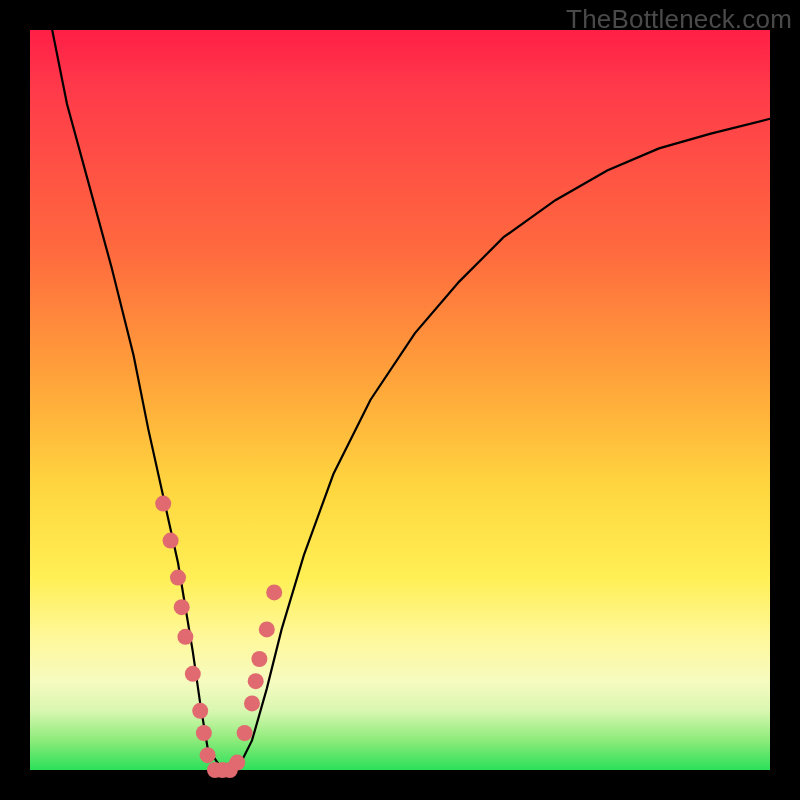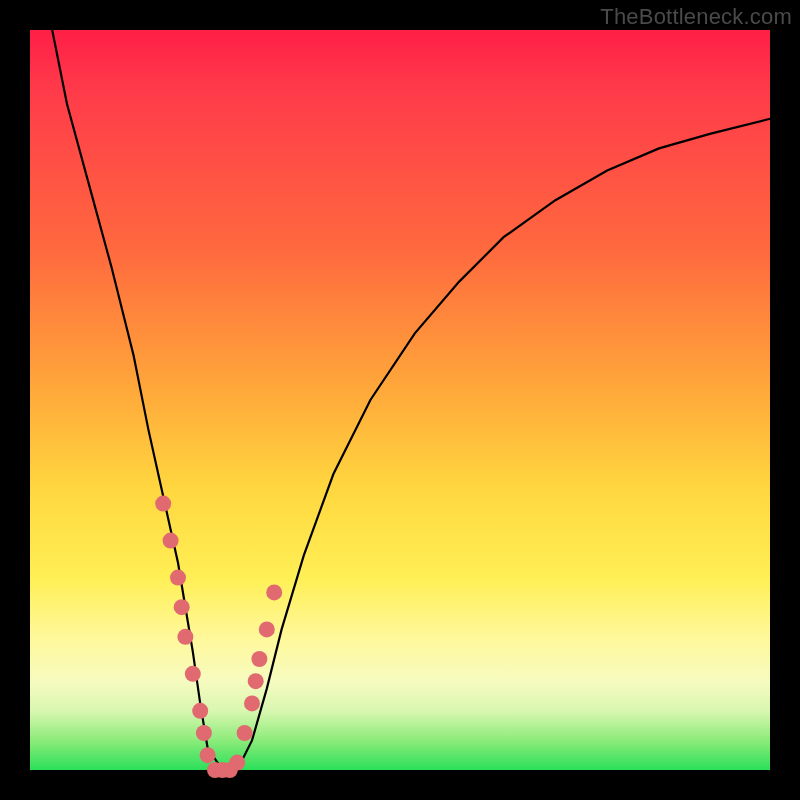--- a/index.html
+++ b/index.html
@@ -38,21 +38,21 @@
       #d9f7b0 92%,
       #8ceb7a 96%,
       #2be05a 100%
     );
   }
   .watermark {
     position: absolute;
     top: 4px;
     right: 8px;
     color: #4a4a4a;
-    font-size: 22px;
+    font-size: 26px;
     font-weight: 500;
     letter-spacing: 0.2px;
     user-select: none;
   }
   svg.curve {
     position: absolute;
     left: 0; top: 0;
     width: 740px;
     height: 740px;
     overflow: visible;

